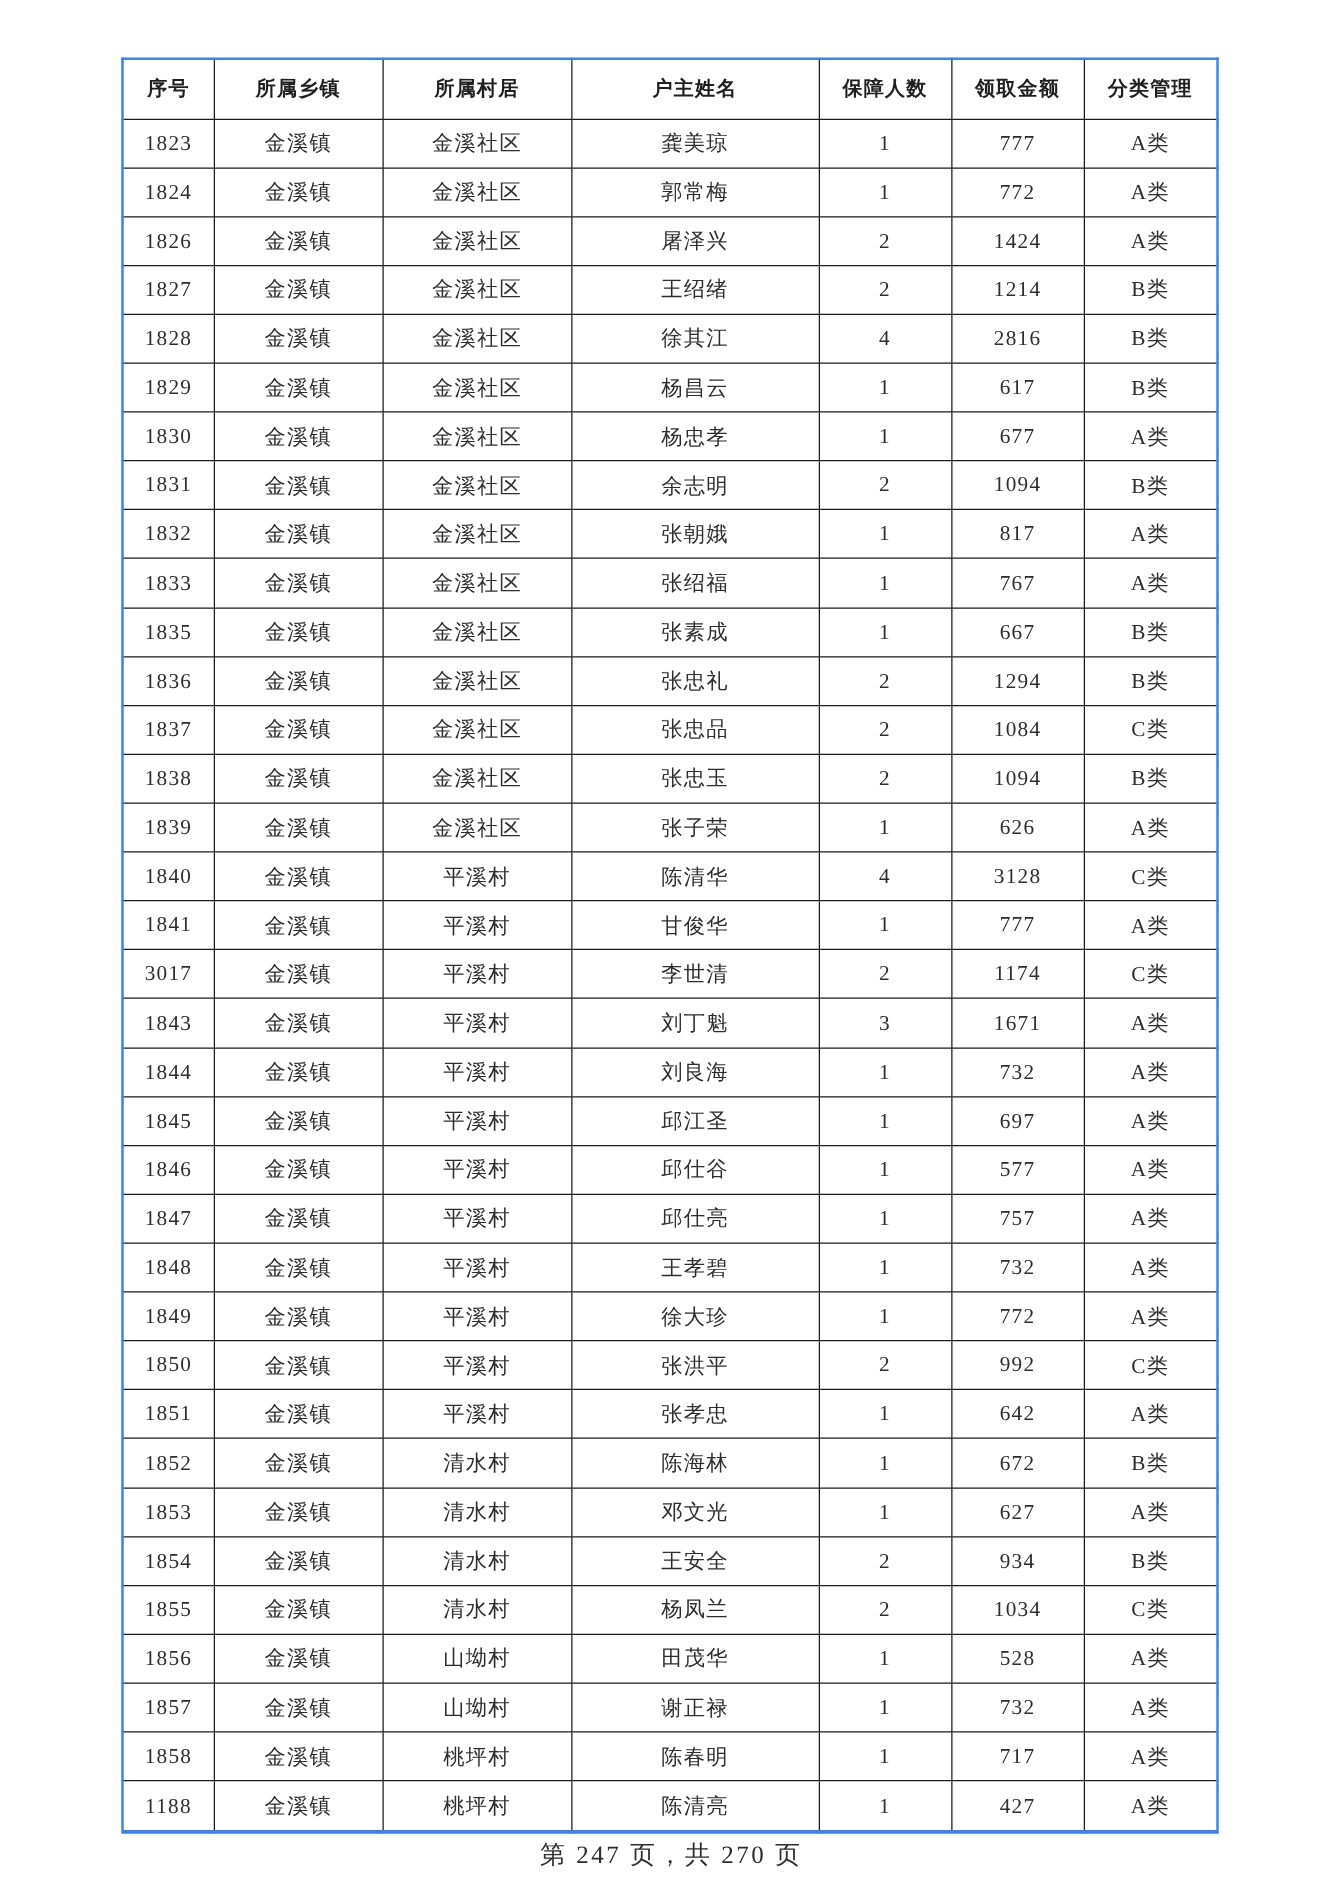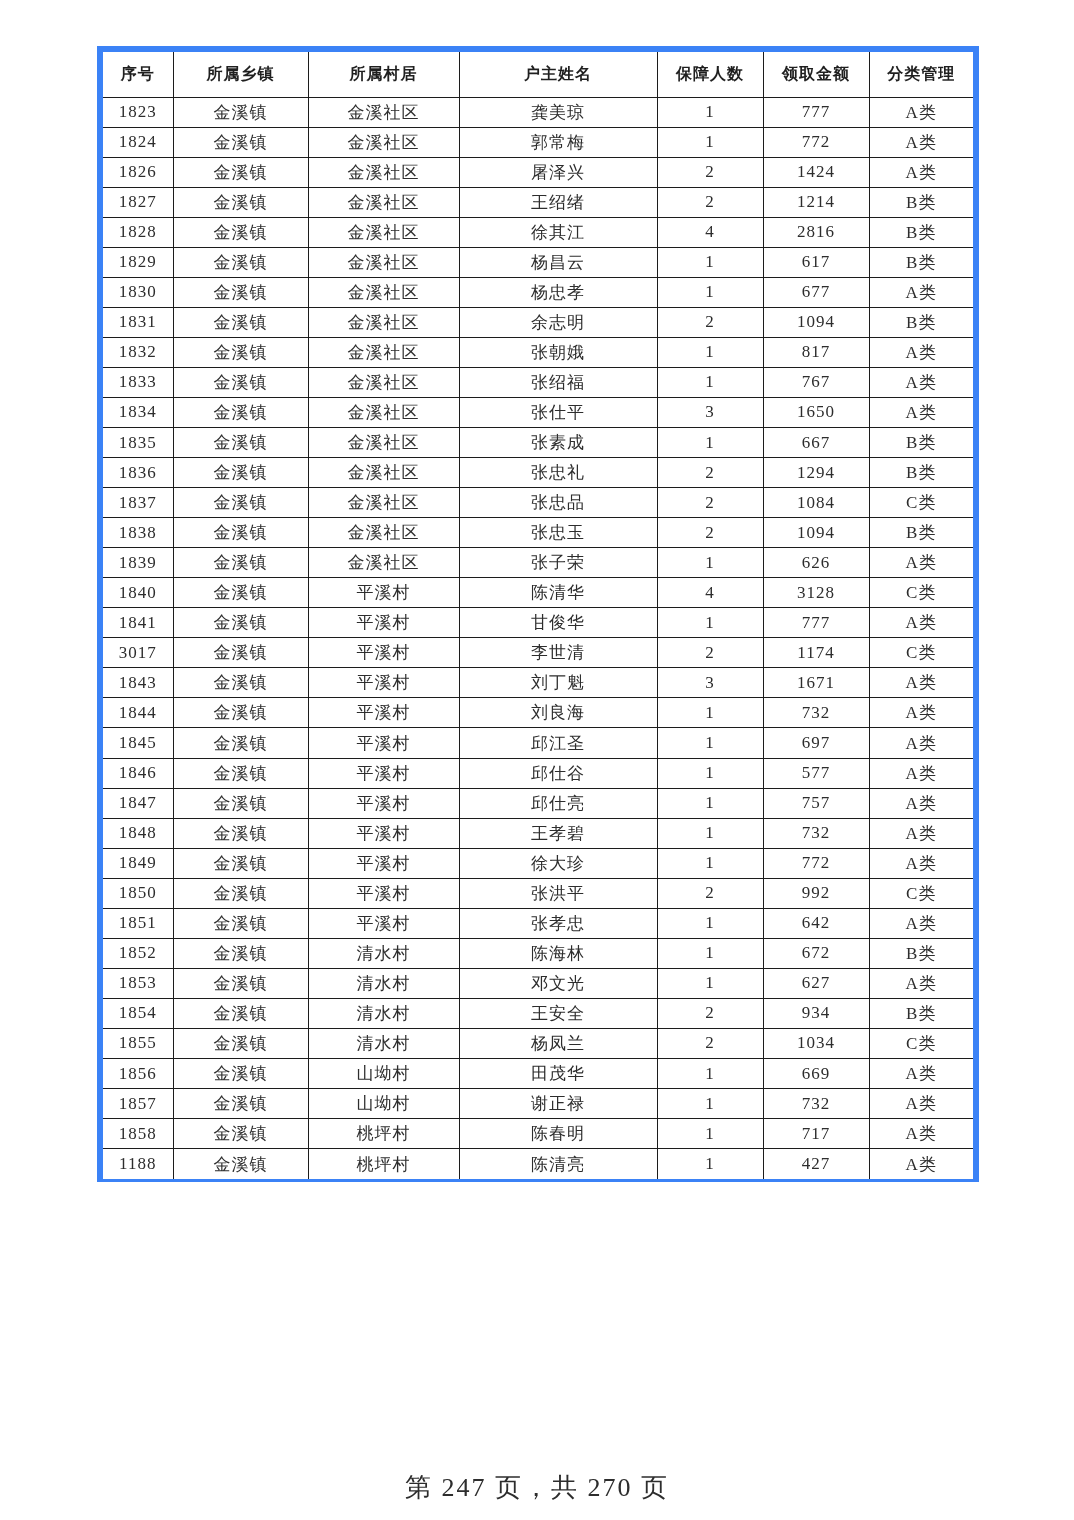--- a/index.html
+++ b/index.html
@@ -13,24 +13,24 @@
     height: 1520px;
     background: #ffffff;
     overflow: hidden;
     font-family: "Liberation Serif", serif;
   }
   table.roster {
     position: absolute;
     left: 97px;
     top: 46px;
     width: 878px;
-    height: 1136px;
+    height: 1421px;
     border-collapse: collapse;
     table-layout: fixed;
-    border: 6px solid #3b82f6;
+    border: 2px solid #3b82f6;
   }
   table.roster th,
   table.roster td {
     border: 1.5px solid #1c1c1c;
     text-align: center;
     vertical-align: middle;
     padding: 0;
     overflow: hidden;
     white-space: nowrap;
   }
@@ -53,21 +53,21 @@
   table.roster {
     border-bottom-width: 3px;
   }
   .page-footer {
     position: absolute;
     top: 1470px;
     left: 0;
     width: 1074px;
     text-align: center;
     font-family: "Liberation Serif", serif;
-    font-size: 26px;
+    font-size: 20px;
     color: #2d2d2d;
     letter-spacing: 2px;
   }
 </style>
 </head>
 <body>
 
 <div class="sheet">
 
   <table class="roster">
@@ -176,29 +176,20 @@
         <tr>
           <td>1833</td>
           <td>金溪镇</td>
           <td>金溪社区</td>
           <td>张绍福</td>
           <td>1</td>
           <td>767</td>
           <td>A类</td>
         </tr>
         <tr>
-          <td>1834</td>
-          <td>金溪镇</td>
-          <td>金溪社区</td>
-          <td>张仕平</td>
-          <td>3</td>
-          <td>1650</td>
-          <td>A类</td>
-        </tr>
-        <tr>
           <td>1835</td>
           <td>金溪镇</td>
           <td>金溪社区</td>
           <td>张素成</td>
           <td>1</td>
           <td>667</td>
           <td>B类</td>
         </tr>
         <tr>
           <td>1836</td>
@@ -379,21 +370,21 @@
           <td>2</td>
           <td>1034</td>
           <td>C类</td>
         </tr>
         <tr>
           <td>1856</td>
           <td>金溪镇</td>
           <td>山坳村</td>
           <td>田茂华</td>
           <td>1</td>
-          <td>669</td>
+          <td>528</td>
           <td>A类</td>
         </tr>
         <tr>
           <td>1857</td>
           <td>金溪镇</td>
           <td>山坳村</td>
           <td>谢正禄</td>
           <td>1</td>
           <td>732</td>
           <td>A类</td>

